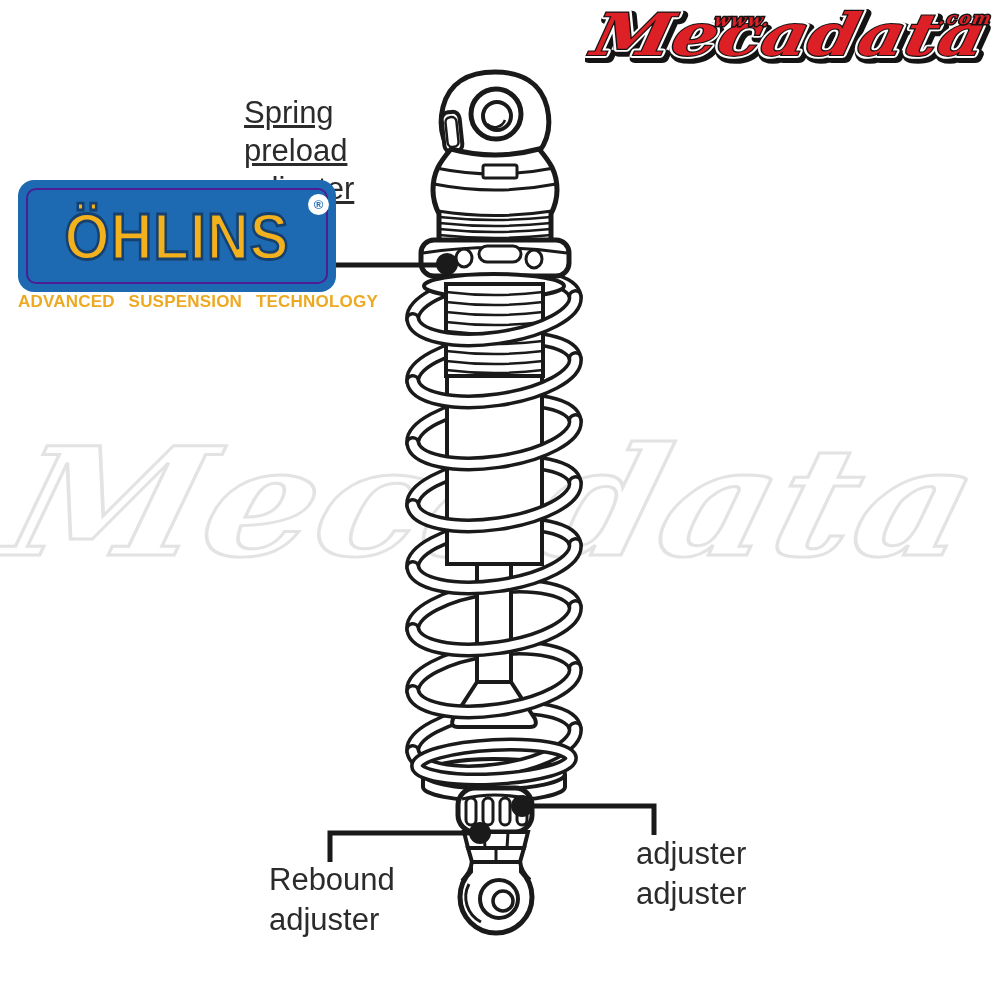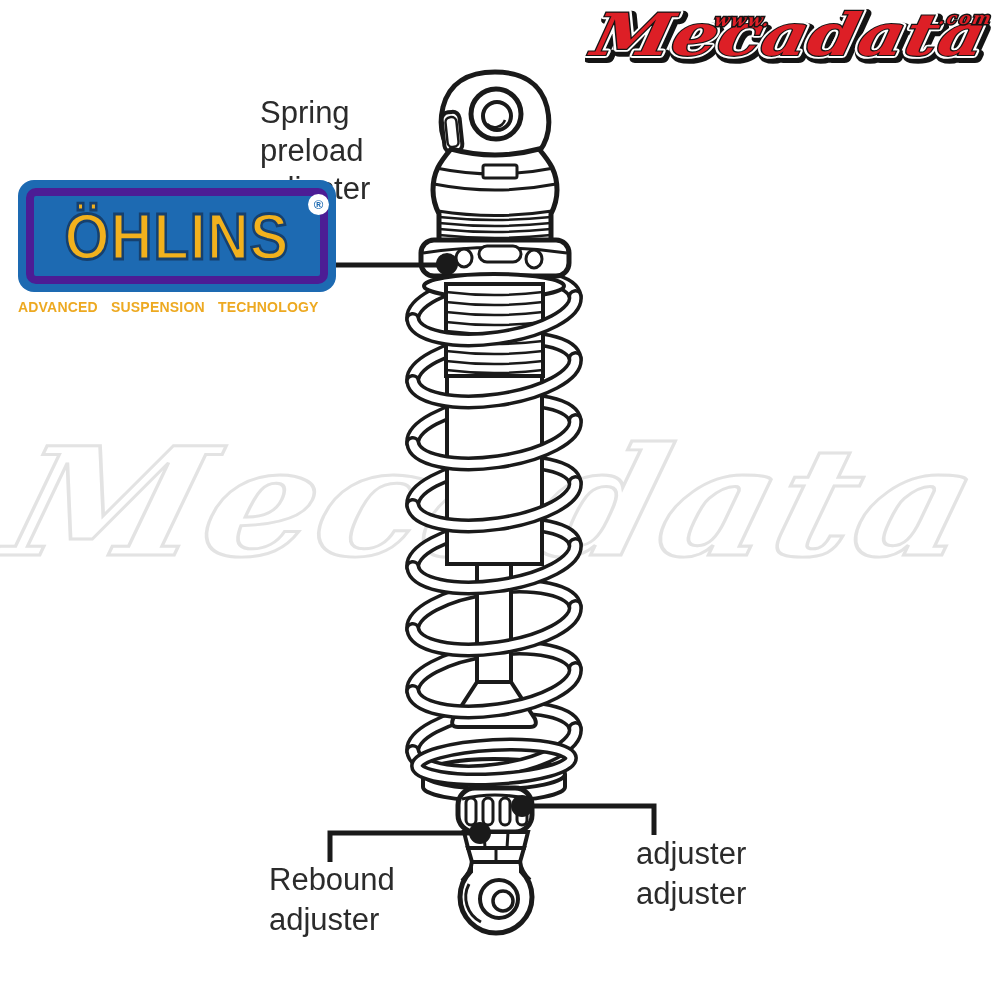--- a/index.html
+++ b/index.html
@@ -7,21 +7,21 @@
           font-family:"Liberation Sans",sans-serif;}
 
   
   .watermark{position:absolute;left:0;top:395px;width:1000px;height:230px;z-index:0;}
   .wm-text{font-family:"DejaVu Serif",serif;font-style:italic;font-weight:700;font-size:150px;
            fill:#ffffff;stroke:#e3e3e3;stroke-width:3px;}
 
   
   .callout{position:absolute;z-index:1;font-size:31px;color:#2b2b2b;line-height:38px;}
   .callout span{display:block;}
-  #spring-label{left:260px;top:94px;}
+  #spring-label{left:244px;top:94px;text-decoration:underline;}
   #length-label{left:269px;top:860px;line-height:40px;}
   #rebound-label{left:636px;top:834px;line-height:40px;}
 
   
   .main-art{position:absolute;left:0;top:0;width:1000px;height:1000px;z-index:2;pointer-events:none;}
   .wh{fill:#ffffff;stroke:#1a1a1a;}
   .ln{fill:none;stroke:#1a1a1a;}
   .w2{stroke-width:2.5px;}.w3{stroke-width:3px;}.w35{stroke-width:3.5px;}
   .w4{stroke-width:4px;}.w5{stroke-width:5px;}
   .patch{fill:#ffffff;stroke:none;}
@@ -29,28 +29,28 @@
   .tube-in{fill:none;stroke:#ffffff;stroke-width:8px;stroke-linecap:round;}
   .tube-out-e{fill:none;stroke:#1a1a1a;stroke-width:14px;}
   .tube-in-e{fill:none;stroke:#ffffff;stroke-width:7px;}
   .leader{fill:none;stroke:#1a1a1a;stroke-width:5px;}
   .dot{fill:#1a1a1a;stroke:none;}
 
   
   .ohlins{position:absolute;left:18px;top:180px;width:318px;z-index:3;}
   .ohlins-box{position:relative;height:112px;background:#1d6ab2;border-radius:16px;}
   .ohlins-inner{position:absolute;top:8px;left:8px;right:8px;bottom:8px;
-                border:8px solid #4c1d95;border-radius:10px;
+                border:2px solid #4c1d95;border-radius:10px;
                 display:flex;align-items:center;justify-content:center;}
   .ohlins-brand{font-weight:700;font-size:58px;letter-spacing:1px;color:#f2b11d;
                 -webkit-text-stroke:2.5px #16406e;transform:scaleY(1.12);white-space:nowrap;}
   .ohlins-reg{position:absolute;top:14px;right:7px;width:21px;height:21px;background:#ffffff;
               border-radius:50%;color:#1d6ab2;font-weight:700;font-size:13px;line-height:21px;
               text-align:center;}
-  .ohlins-tagline{margin-top:7px;font-weight:700;font-size:14px;color:#eda921;
+  .ohlins-tagline{font-weight:700;font-size:17px;color:#eda921;
                   letter-spacing:0.2px;word-spacing:9px;white-space:nowrap;}
 
   
   .mecadata{position:absolute;left:585px;top:0;width:415px;height:70px;z-index:3;}
   .mec-shadow{font-family:"DejaVu Serif",serif;font-style:italic;font-weight:700;font-size:58px;
               fill:#141414;stroke:#141414;stroke-width:10px;stroke-linejoin:round;}
   .mec-white{font-family:"DejaVu Serif",serif;font-style:italic;font-weight:700;font-size:58px;
              fill:#ffffff;stroke:#ffffff;stroke-width:6px;stroke-linejoin:round;}
   .mec-red{font-family:"DejaVu Serif",serif;font-style:italic;font-weight:700;font-size:58px;
            fill:#dd1f26;stroke:#141414;stroke-width:2.2px;paint-order:stroke;}

